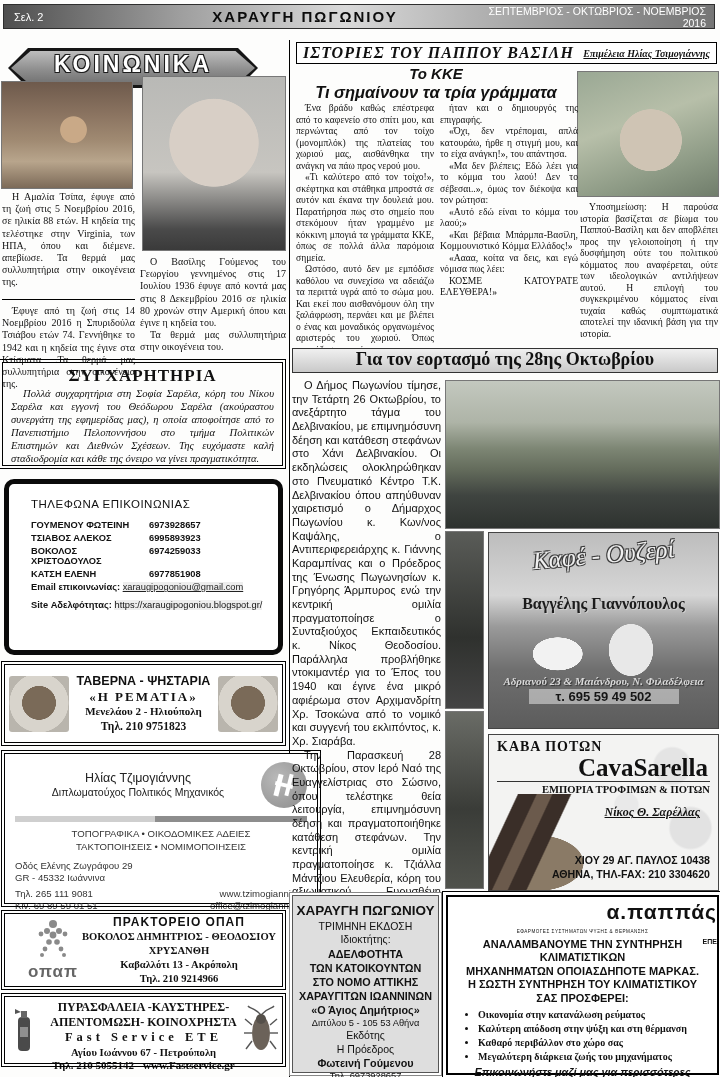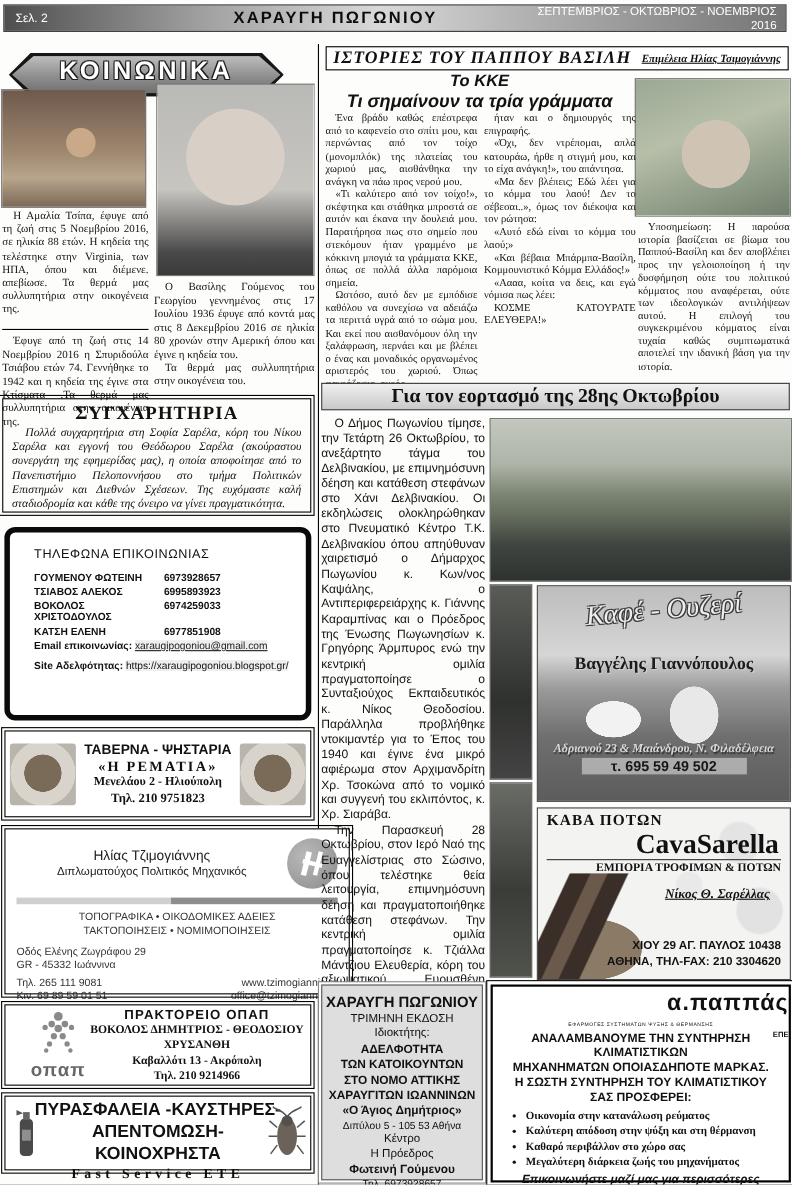--- a/index.html
+++ b/index.html
@@ -93,21 +93,21 @@
   .opap{left:4px;top:913px;width:279px;height:74px;display:flex;align-items:center;padding:2px 6px;}
   .opap-logo{width:58px;text-align:center;margin-left:13px;}
   .opap-word{font-family:"Liberation Sans",sans-serif;font-weight:bold;font-size:17px;color:#666;letter-spacing:1px;}
   .opap-txt{flex:1;text-align:center;line-height:1.3;}
   .op-1{font-family:"Liberation Sans",sans-serif;font-weight:bold;font-size:12px;letter-spacing:1px;}
   .op-2{font-weight:bold;font-size:10.6px;}
   .op-3{font-weight:bold;font-size:10.6px;}
   .op-4{font-weight:bold;font-size:10.6px;}
 
   .fast{left:4px;top:996px;width:279px;height:68px;padding:3px 26px;text-align:center;line-height:1.25;position:absolute;}
-  .fs-1{font-family:Liberation Sans, sans-serif;font-weight:bold;font-size:16px;}
+  .fs-1{font-family:Liberation Serif, serif;font-weight:bold;font-size:12px;}
   .fs-2{font-weight:bold;font-size:12.5px;letter-spacing:4px;}
   .fs-3{font-weight:bold;font-size:10.6px;}
   .fs-4{font-weight:bold;font-size:11px;}
   .fs-4 a{color:#111;text-decoration:none;}
   .ext-icon{position:absolute;left:8px;top:10px;}
   .roach-icon{position:absolute;right:4px;top:8px;}
 
   .vline{left:289px;top:40px;width:1px;height:1037px;background:#000;}
 
   
@@ -415,21 +415,21 @@
   <div class="abs masthead">
     <div class="mh-title">ΧΑΡΑΥΓΗ ΠΩΓΩΝΙΟΥ</div>
     <div class="mh-s">ΤΡΙΜΗΝΗ ΕΚΔΟΣΗ</div>
     <div class="mh-s">Ιδιοκτήτης:</div>
     <div class="mh-b">ΑΔΕΛΦΟΤΗΤΑ</div>
     <div class="mh-b">ΤΩΝ ΚΑΤΟΙΚΟΥΝΤΩΝ</div>
     <div class="mh-b">ΣΤΟ ΝΟΜΟ ΑΤΤΙΚΗΣ</div>
     <div class="mh-b">ΧΑΡΑΥΓΙΤΩΝ ΙΩΑΝΝΙΝΩΝ</div>
     <div class="mh-b">«Ο Άγιος Δημήτριος»</div>
     <div class="mh-xs">Διπύλου 5 - 105 53 Αθήνα</div>
-    <div class="mh-s">Κέντρο</div>
+    <div class="mh-s">Εκδότης</div>
     <div class="mh-s">Η Πρόεδρος</div>
     <div class="mh-b">Φωτεινή Γούμενου</div>
     <div class="mh-xs">Τηλ. 6973928657</div>
   </div>
 
   <div class="abs pappas">
     <div class="pp-logo">
       <svg width="44" height="18" viewBox="0 0 44 18">
         <path d="M1 12 C12 2 30 0 43 7 C30 4 14 7 4 14 Z" fill="#3a3a3a"></path>
         <path d="M8 14 C18 8 30 7 40 10 C30 9 18 11 10 16 Z" fill="#777"></path>

